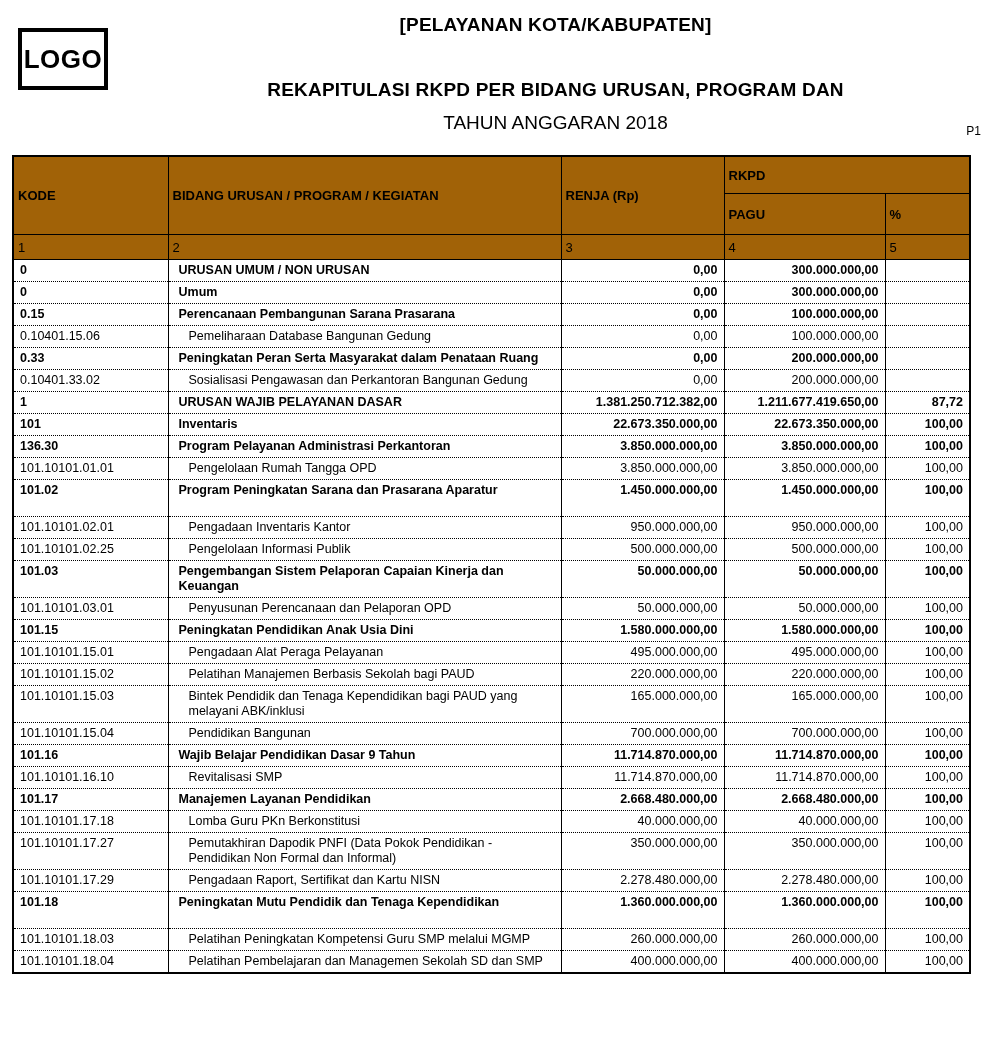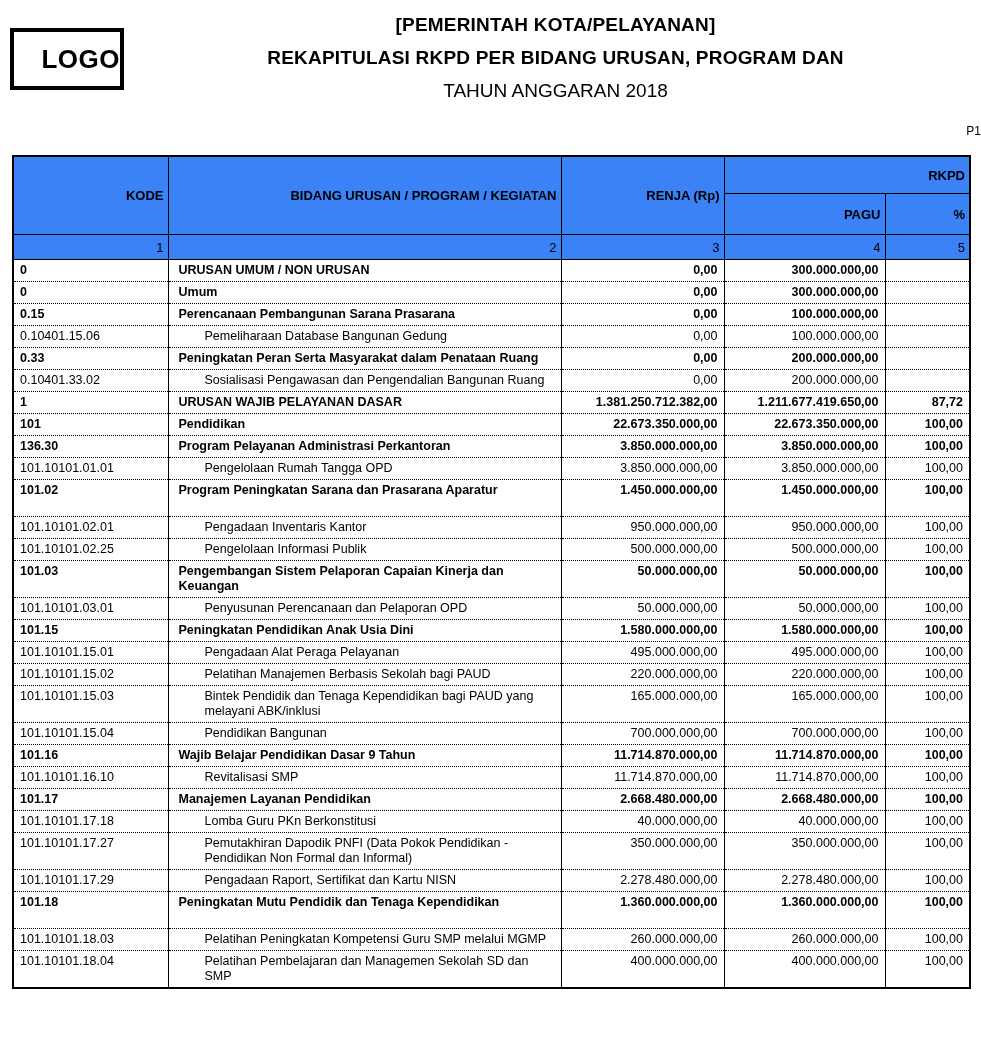--- a/index.html
+++ b/index.html
@@ -23,29 +23,29 @@
     box-sizing: border-box;
   }
 
   .header {
     position: relative;
     height: 122px;
   }
 
   .logo-box {
     position: absolute;
-    left: 10px;
+    left: 18px;
     top: 28px;
-    width: 114px;
+    width: 90px;
     height: 62px;
     border: 4px solid #000;
     box-sizing: border-box;
     display: flex;
     align-items: center;
-    justify-content: flex-end;
+    justify-content: center;
   }
   .logo-text {
     font-size: 26px;
     font-weight: bold;
     letter-spacing: 0.5px;
   }
 
   .title-block {
     position: absolute;
     left: 140px;
@@ -57,20 +57,21 @@
     font-size: 19px;
     font-weight: bold;
     letter-spacing: 0.2px;
     line-height: 30px;
   }
   .title-line2 {
     font-size: 19px;
     font-weight: bold;
     letter-spacing: 0.2px;
     line-height: 36px;
+    margin-top: 32px;
   }
   .title-line3 {
     font-size: 19px;
     font-weight: normal;
     line-height: 30px;
   }
 
   .page-marker {
     position: absolute;
     right: 0;
@@ -95,24 +96,24 @@
   table.rekap col.c-uraian { width: 393px; }
   table.rekap col.c-renja  { width: 163px; }
   table.rekap col.c-pagu   { width: 161px; }
   table.rekap col.c-pct    { width: 85px; }
 
   
   thead th {
     border: 1px solid #000;
     font-size: 13px;
     font-weight: bold;
-    text-align: right;
+    text-align: left;
     vertical-align: middle;
     padding: 4px 4px;
-    background: #3b82f6;
+    background: #a16207;
   }
   thead th.h-main { height: 62px; }
   thead th.h-rkpd { height: 28px; }
   thead th.h-sub  { height: 32px; }
 
   thead tr.numrow th {
     font-weight: normal;
     font-size: 13px;
     height: 22px;
     padding: 1px 4px;
@@ -130,36 +131,36 @@
     line-height: 15px;
   }
   tbody tr:first-child td { border-top: 1px solid #000; }
 
   td.kode    { text-align: left; white-space: nowrap; }
   td.uraian  { text-align: left; }
   td.num     { text-align: right; white-space: nowrap; }
 
   tr.bold td { font-weight: bold; }
   tr.bold td.uraian { padding-left: 10px; }
-  tr.plain td.uraian { padding-left: 36px; }
+  tr.plain td.uraian { padding-left: 20px; }
 
   
   tr.tall td { padding-bottom: 18px; }
 </style>
 </head>
 <body>
 
 <div class="page">
 
   <div class="header">
     <div class="logo-box">
       <span class="logo-text">LOGO</span>
     </div>
     <div class="title-block">
-      <div class="title-line1">[PEMERINTAH KOTA/PELAYANAN]</div>
+      <div class="title-line1">[PELAYANAN KOTA/KABUPATEN]</div>
       <div class="title-line2">REKAPITULASI RKPD PER BIDANG URUSAN, PROGRAM DAN</div>
       <div class="title-line3">TAHUN ANGGARAN  2018</div>
     </div>
   </div>
 
   <div class="page-marker">P1</div>
 
   <div class="table-wrap">
     <table class="rekap">
       <colgroup>
@@ -219,35 +220,35 @@
           </tr>
           <tr class="bold">
             <td class="kode">0.33</td>
             <td class="uraian">Peningkatan Peran Serta Masyarakat dalam Penataan Ruang</td>
             <td class="num">0,00</td>
             <td class="num">200.000.000,00</td>
             <td class="num"></td>
           </tr>
           <tr class="plain">
             <td class="kode">0.10401.33.02</td>
-            <td class="uraian">Sosialisasi Pengawasan dan Pengendalian Bangunan Ruang</td>
+            <td class="uraian">Sosialisasi Pengawasan dan Perkantoran Bangunan Gedung</td>
             <td class="num">0,00</td>
             <td class="num">200.000.000,00</td>
             <td class="num"></td>
           </tr>
           <tr class="bold">
             <td class="kode">1</td>
             <td class="uraian">URUSAN WAJIB PELAYANAN DASAR</td>
             <td class="num">1.381.250.712.382,00</td>
             <td class="num">1.211.677.419.650,00</td>
             <td class="num">87,72</td>
           </tr>
           <tr class="bold">
             <td class="kode">101</td>
-            <td class="uraian">Pendidikan</td>
+            <td class="uraian">Inventaris</td>
             <td class="num">22.673.350.000,00</td>
             <td class="num">22.673.350.000,00</td>
             <td class="num">100,00</td>
           </tr>
           <tr class="bold">
             <td class="kode">136.30</td>
             <td class="uraian">Program Pelayanan Administrasi Perkantoran</td>
             <td class="num">3.850.000.000,00</td>
             <td class="num">3.850.000.000,00</td>
             <td class="num">100,00</td>

